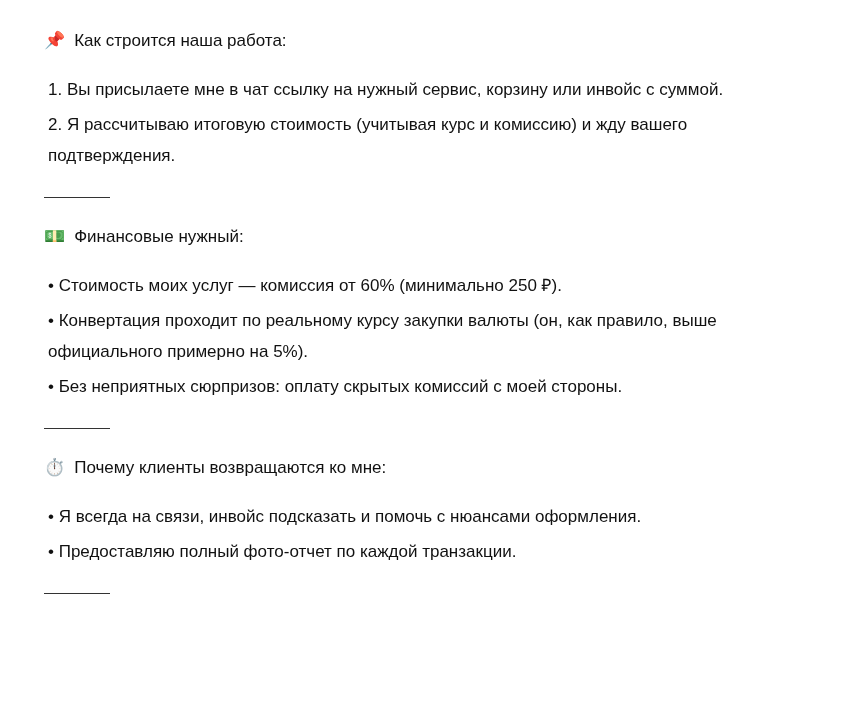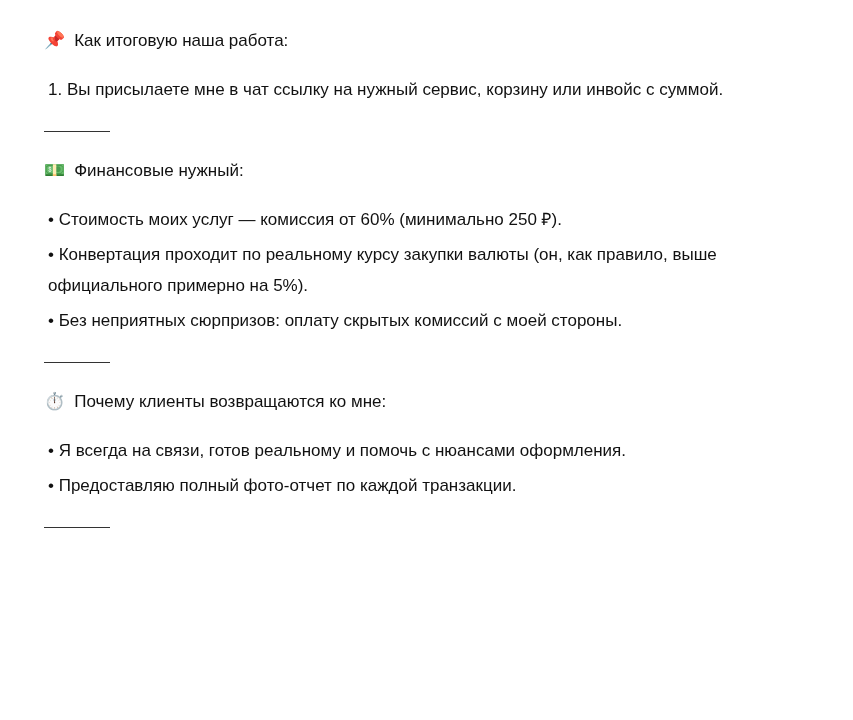--- a/index.html
+++ b/index.html
@@ -61,23 +61,24 @@
   }
 </style>
 </head>
 <body>
 
 <div class="page">
 
   <div class="section">
     <div class="heading">
       <span class="emoji">📌</span>
-      <span>Как итоговую наша работа:</span>
+      <span>Как строится наша работа:</span>
     </div>
     <p class="para">1. Вы присылаете мне в чат ссылку на нужный сервис, корзину или инвойс с суммой.</p>
+    <p class="para">2. Я рассчитываю итоговую стоимость (учитывая курс и комиссию) и жду вашего подтверждения.</p>
   </div>
 
   <div class="divider"></div>
 
   <div class="section">
     <div class="heading">
       <span class="emoji emoji-money">💵</span>
       <span>Финансовые нужный:</span>
     </div>
     <p class="para">• Стоимость моих услуг — комиссия от 60% (минимально 250 ₽).</p>
@@ -85,19 +86,19 @@
     <p class="para">• Без неприятных сюрпризов: оплату скрытых комиссий с моей стороны.</p>
   </div>
 
   <div class="divider"></div>
 
   <div class="section">
     <div class="heading">
       <span class="emoji">⏱️</span>
       <span>Почему клиенты возвращаются ко мне:</span>
     </div>
-    <p class="para">• Я всегда на связи, готов реальному и помочь с нюансами оформления.</p>
+    <p class="para">• Я всегда на связи, инвойс подсказать и помочь с нюансами оформления.</p>
     <p class="para">• Предоставляю полный фото-отчет по каждой транзакции.</p>
   </div>
 
   <div class="tail-divider"></div>
 
 </div>
 
 </body></html>

